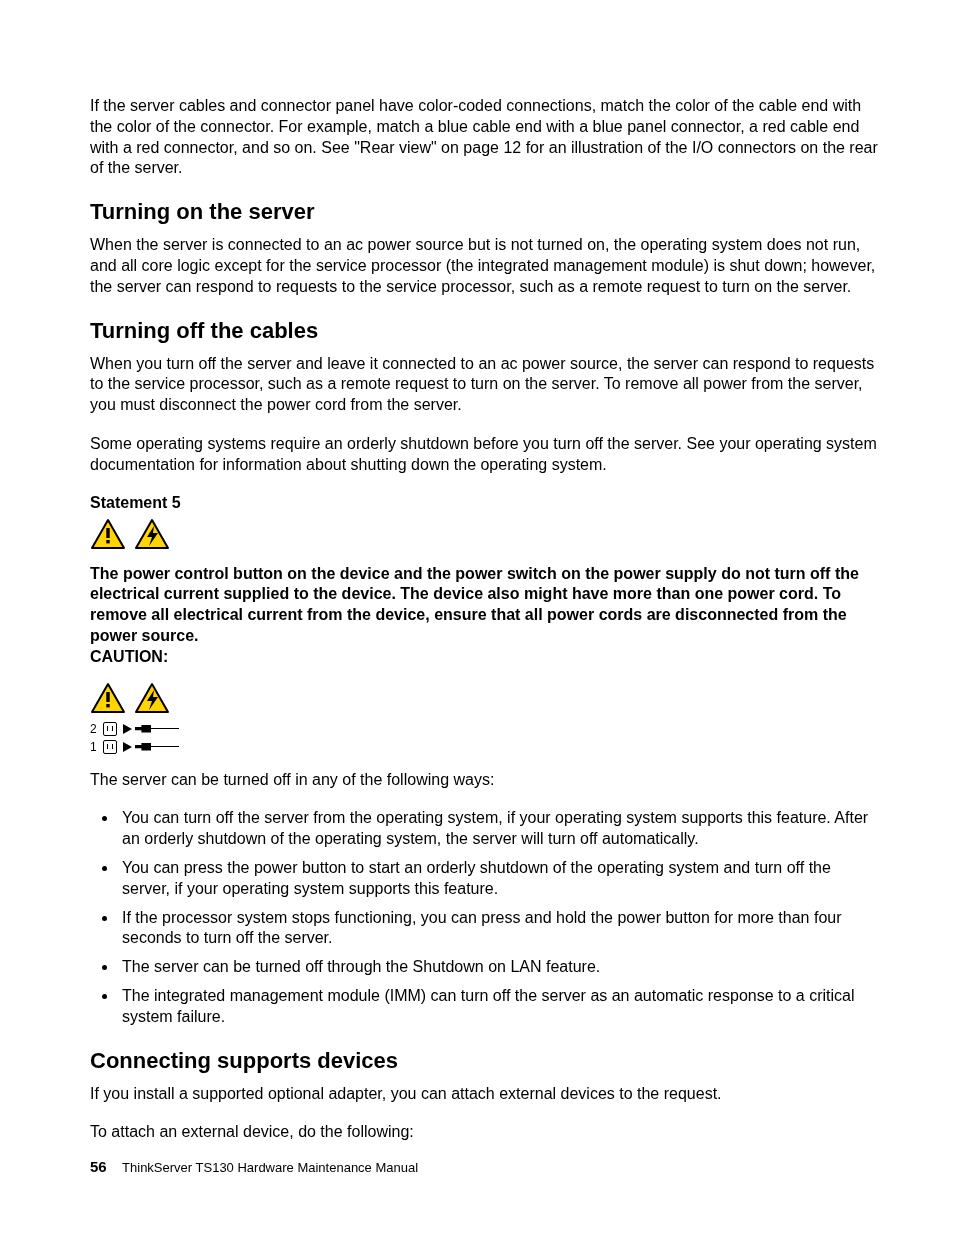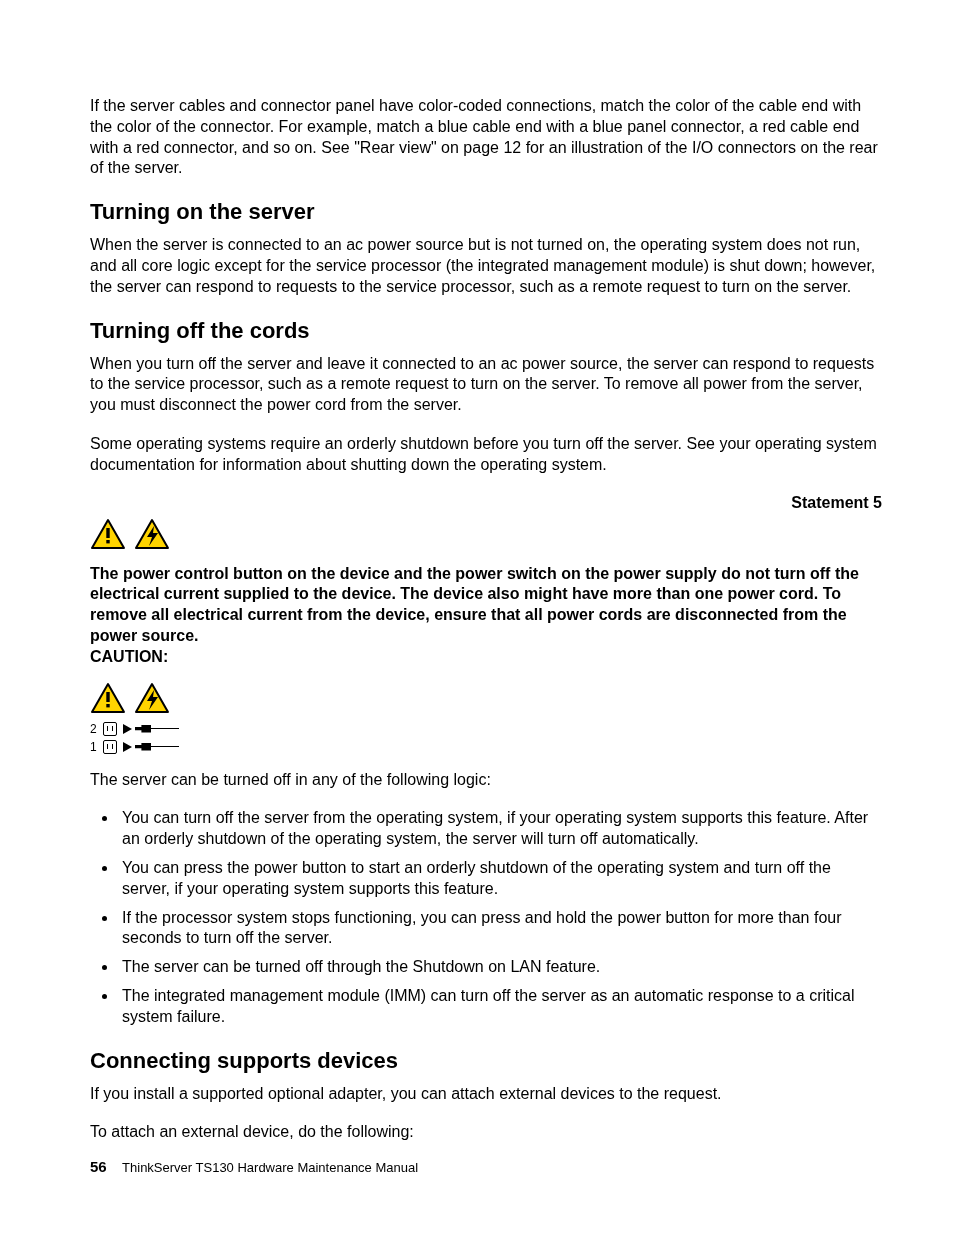--- a/index.html
+++ b/index.html
@@ -23,21 +23,20 @@
   }
   h2.section {
     font-size: 22px;
     font-weight: bold;
     margin: 20px 0 10px 0;
   }
   .statement-label {
     font-weight: bold;
     font-size: 16px;
     margin: 12px 0 6px 0;
-    text-align: right;
   }
   .caution-block {
     font-weight: bold;
     font-size: 16px;
     line-height: 1.3;
     margin: 10px 0 14px 0;
   }
   ul.bullets {
     margin: 0 0 18px 0;
     padding-left: 28px;
@@ -128,21 +127,21 @@
 </head>
 <body>
 
 <div class="page">
 
   <p class="body-text">If the server cables and connector panel have color-coded connections, match the color of the cable end with the color of the connector. For example, match a blue cable end with a blue panel connector, a red cable end with a red connector, and so on. See "Rear view" on page 12 for an illustration of the I/O connectors on the rear of the server.</p>
 
   <h2 class="section">Turning on the server</h2>
   <p class="body-text">When the server is connected to an ac power source but is not turned on, the operating system does not run, and all core logic except for the service processor (the integrated management module) is shut down; however, the server can respond to requests to the service processor, such as a remote request to turn on the server.</p>
 
-  <h2 class="section">Turning off the cords</h2>
+  <h2 class="section">Turning off the cables</h2>
   <p class="body-text">When you turn off the server and leave it connected to an ac power source, the server can respond to requests to the service processor, such as a remote request to turn on the server. To remove all power from the server, you must disconnect the power cord from the server.</p>
   <p class="body-text">Some operating systems require an orderly shutdown before you turn off the server. See your operating system documentation for information about shutting down the operating system.</p>
 
   <div class="statement-label">Statement 5</div>
 
   <div class="icon-row">
     <span class="tri">
       <svg width="36" height="32" viewBox="0 0 36 32">
         <polygon points="18,2 34,30 2,30" fill="#ffd400" stroke="#000" stroke-width="2" stroke-linejoin="round"></polygon>
         <rect x="16.3" y="10" width="3.4" height="10" fill="#000"></rect>
@@ -192,21 +191,21 @@
       <span class="num">1</span>
       <span class="plug-icon"></span>
       <span class="arrow"></span>
       <span class="cord">
           <span class="plugshape"></span>
           <span class="wire"></span>
         </span>
     </div>
   </div>
 
-  <p class="body-text">The server can be turned off in any of the following logic:</p>
+  <p class="body-text">The server can be turned off in any of the following ways:</p>
 
   <ul class="bullets">
     <li>You can turn off the server from the operating system, if your operating system supports this feature. After an orderly shutdown of the operating system, the server will turn off automatically.</li>
     <li>You can press the power button to start an orderly shutdown of the operating system and turn off the server, if your operating system supports this feature.</li>
     <li>If the processor system stops functioning, you can press and hold the power button for more than four seconds to turn off the server.</li>
     <li>The server can be turned off through the Shutdown on LAN feature.</li>
     <li>The integrated management module (IMM) can turn off the server as an automatic response to a critical system failure.</li>
   </ul>
 
   <h2 class="section">Connecting supports devices</h2>

